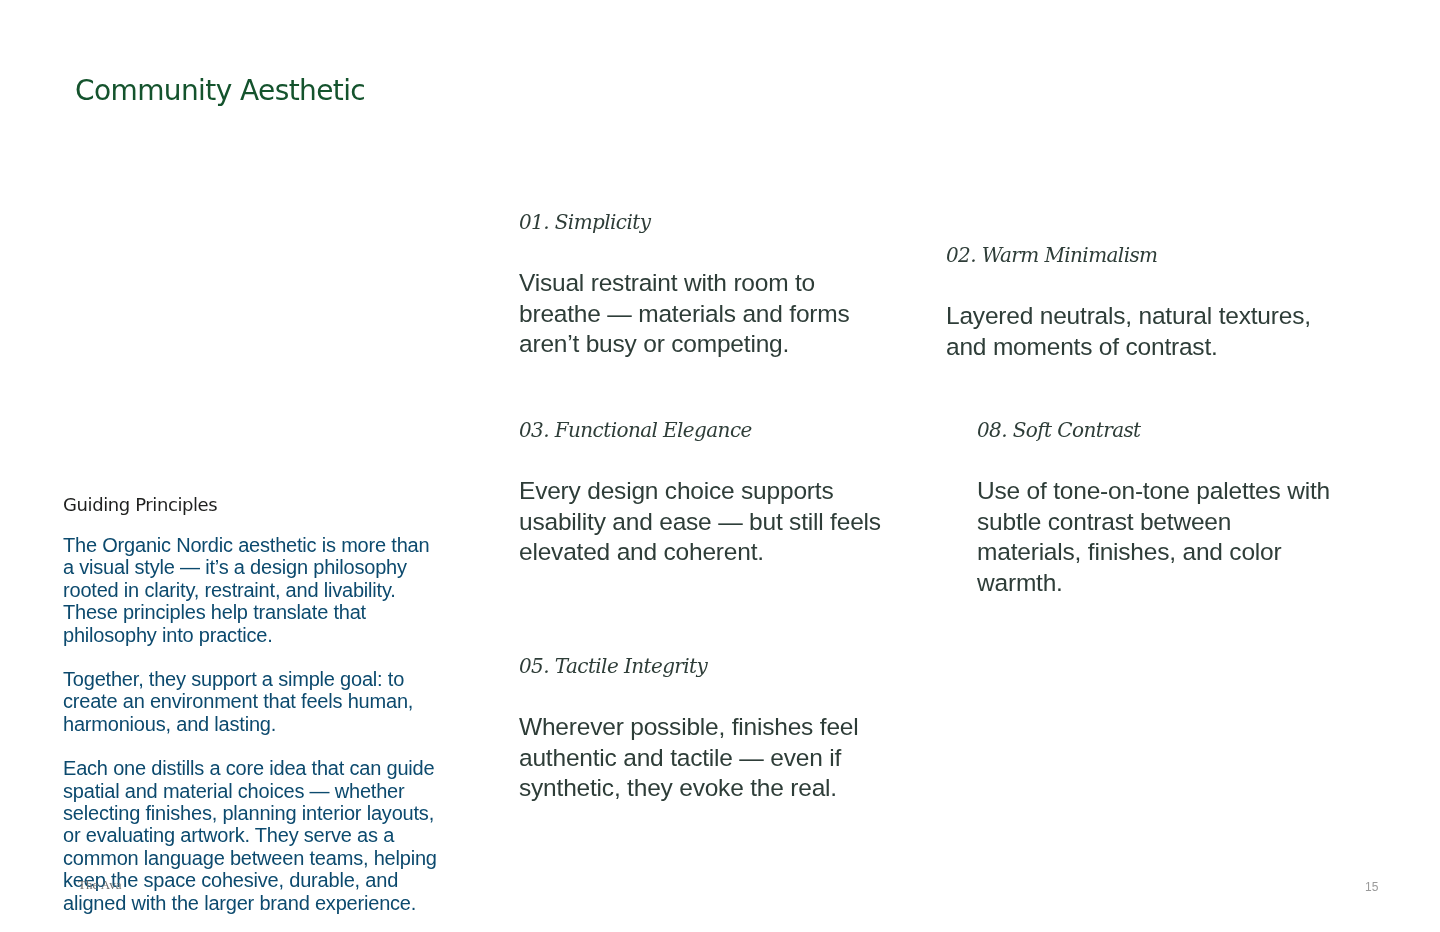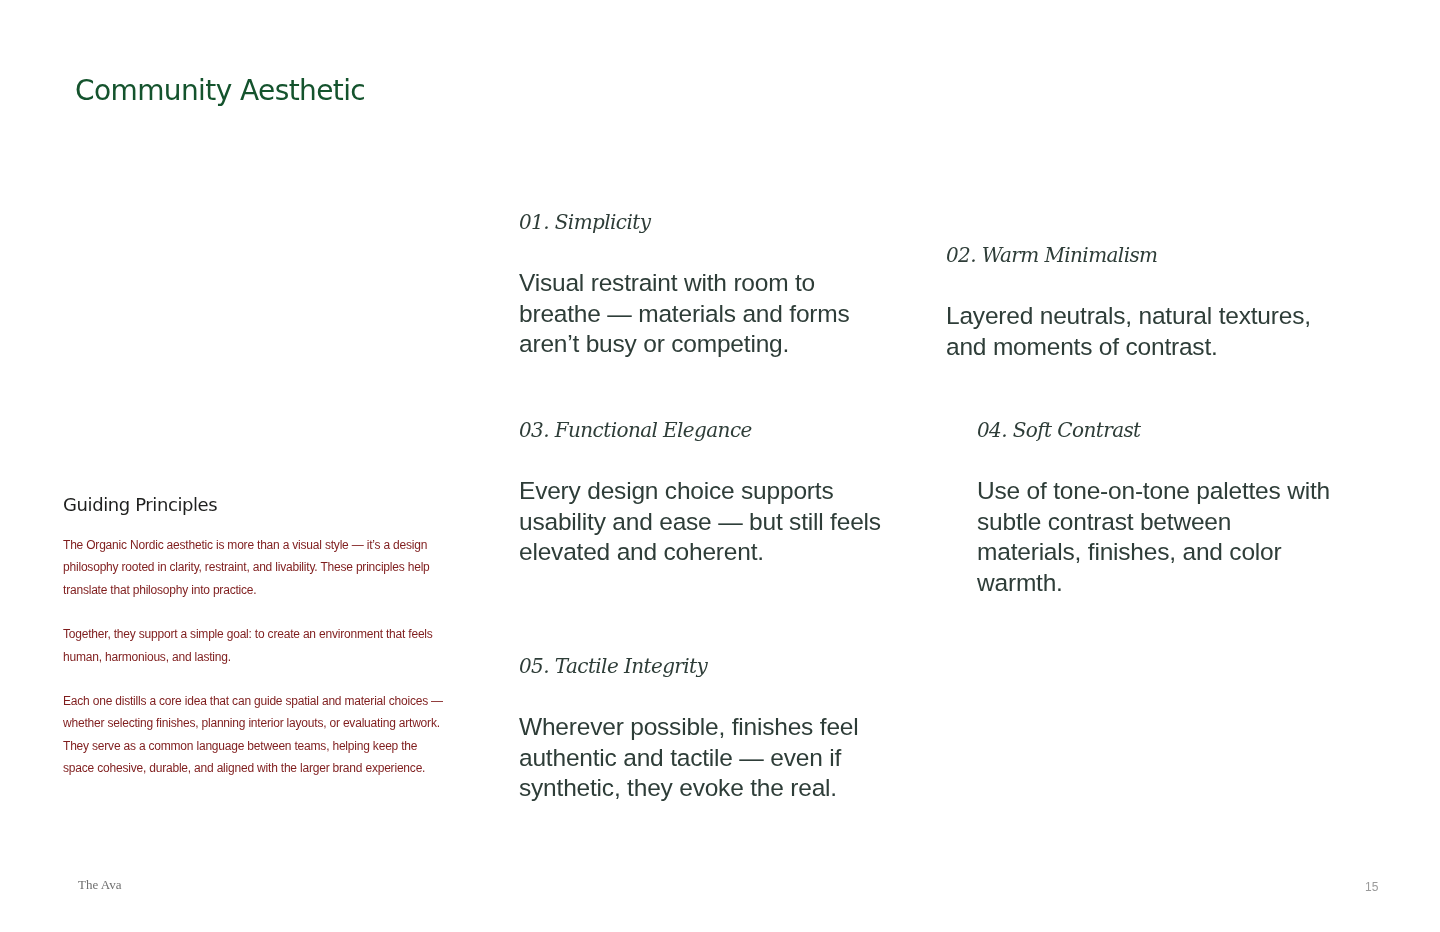--- a/index.html
+++ b/index.html
@@ -35,24 +35,24 @@
       margin: 0 0 19px 0;
       font-family: "DejaVu Sans", "Liberation Sans", sans-serif;
       font-weight: 500;
       font-size: 18px;
       letter-spacing: -0.4px;
       color: #1e1f1e;
     }
     .intro-para {
       margin: 11px 0 22px 0;
       font-family: "Liberation Sans", "DejaVu Sans", sans-serif;
-      font-size: 12px;
+      font-size: 20px;
       line-height: 22.4px;
       letter-spacing: -0.2px;
-      color: #7f1d1d;
+      color: #0c4a6e;
     }
     .principle {
       position: absolute;
       width: 380px;
     }
     .principle-title {
       margin: 0;
       font-family: "DejaVu Serif", "Liberation Serif", serif;
       font-style: italic;
       font-weight: 400;
@@ -114,21 +114,21 @@
   <h3 class="principle-title">02. Warm Minimalism</h3>
   <p class="principle-text">Layered neutrals, natural textures, and moments of contrast.</p>
 </section>
 
 <section class="principle p3">
   <h3 class="principle-title">03. Functional Elegance</h3>
   <p class="principle-text">Every design choice supports usability and ease — but still feels elevated and coherent.</p>
 </section>
 
 <section class="principle p4">
-  <h3 class="principle-title">04. Soft Contrast</h3>
+  <h3 class="principle-title">08. Soft Contrast</h3>
   <p class="principle-text">Use of tone-on-tone palettes with subtle contrast between materials, finishes, and color warmth.</p>
 </section>
 
 <section class="principle p5">
   <h3 class="principle-title">05. Tactile Integrity</h3>
   <p class="principle-text">Wherever possible, finishes feel authentic and tactile — even if synthetic, they evoke the real.</p>
 </section>
 
 <p class="footer-brand">The Ava</p>
 <p class="page-number">15</p>

